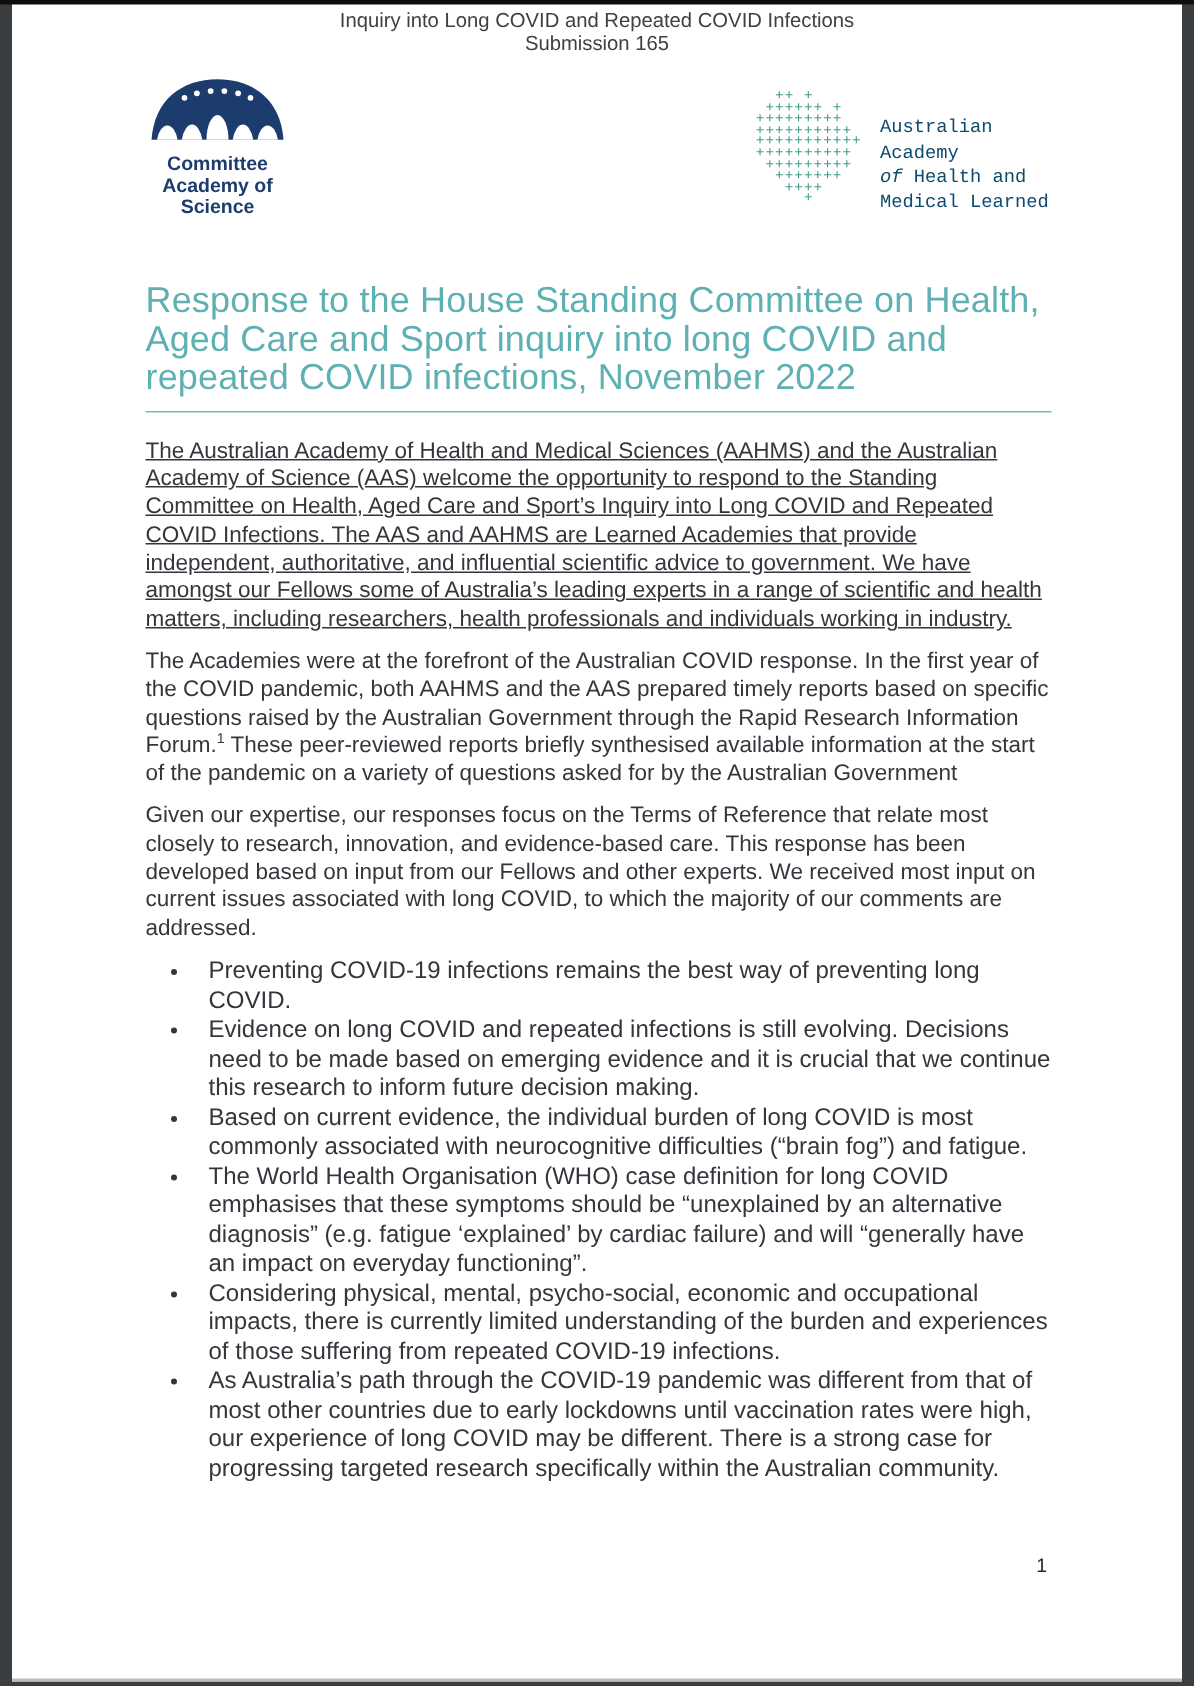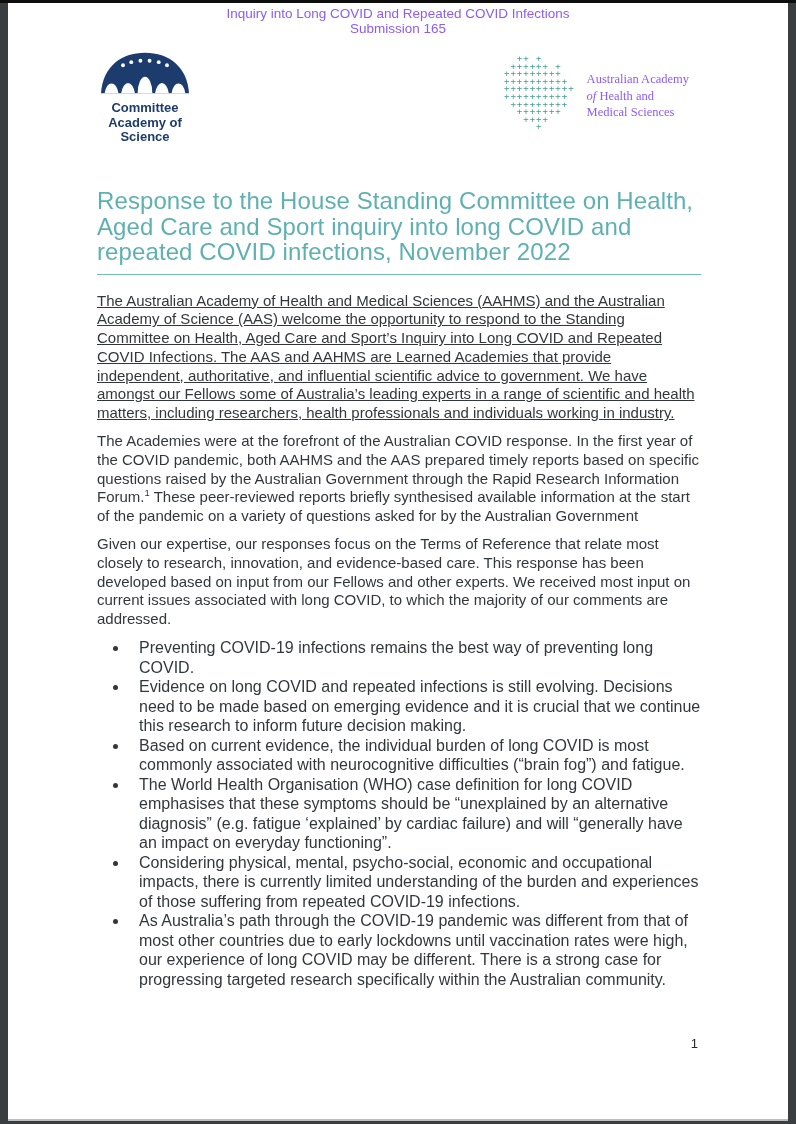--- a/index.html
+++ b/index.html
@@ -22,21 +22,21 @@
   .top-bar {
     height: 3px;
     background: #0d0d0d;
     margin: 0 -8px;
   }
   .doc-header {
     text-align: center;
     padding-top: 4px;
     font-size: 13.5px;
     line-height: 14.5px;
-    color: #8b5cf6;
+    color: #404040;
   }
   .logos-row {
     display: flex;
     justify-content: space-between;
     align-items: flex-start;
     padding: 0 88px 0 89px;
     margin-top: 15px;
     height: 76px;
   }
   
@@ -54,25 +54,25 @@
     font-family: "DejaVu Sans Mono", monospace;
     font-size: 9px;
     line-height: 7.6px;
     color: #43a08f;
     white-space: pre;
     letter-spacing: 1px;
     margin-right: 12px;
     margin-top: 4px;
   }
   .aahms-text {
-    font-family: Liberation Serif, serif;
+    font-family: Liberation Mono, monospace;
     font-size: 12.5px;
     line-height: 16.5px;
-    color: #8b5cf6;
-    margin-top: 10px;
+    color: #0c4a6e;
+    margin-top: 26px;
   }
   .aahms-text .it { font-style: italic; }
   
   .content {
     padding: 0 87px 0 89px;
   }
   .doc-title {
     margin: 61px 0 0 0;
     font-weight: normal;
     font-size: 24px;
@@ -153,21 +153,21 @@
         <div>Academy of</div>
         <div>Science</div>
       </div>
     </div>
 
     <div class="aahms-logo">
       <div class="aahms-map"><div>  ++ +     </div><div> ++++++ +  </div><div>+++++++++  </div><div>++++++++++ </div><div>+++++++++++</div><div>++++++++++ </div><div> +++++++++ </div><div>  +++++++  </div><div>   ++++    </div><div>     +     </div></div>
       <div class="aahms-text">
         <div>Australian Academy</div>
         <div><span class="it">of</span><span> Health and</span></div>
-        <div>Medical Sciences</div>
+        <div>Medical Learned</div>
       </div>
     </div>
   </div>
 
   <div class="content">
     <h1 class="doc-title">Response to the House Standing Committee on Health, Aged Care and Sport inquiry into long COVID and repeated COVID infections, November 2022</h1>
     <hr class="title-rule">
 
     <p class="first">The Australian Academy of Health and Medical Sciences (AAHMS) and the Australian Academy of Science (AAS) welcome the opportunity to respond to the Standing Committee on Health, Aged Care and Sport’s Inquiry into Long COVID and Repeated COVID Infections. The AAS and AAHMS are Learned Academies that provide independent, authoritative, and influential scientific advice to government. We have amongst our Fellows some of Australia’s leading experts in a range of scientific and health matters, including researchers, health professionals and individuals working in industry.</p>
 

